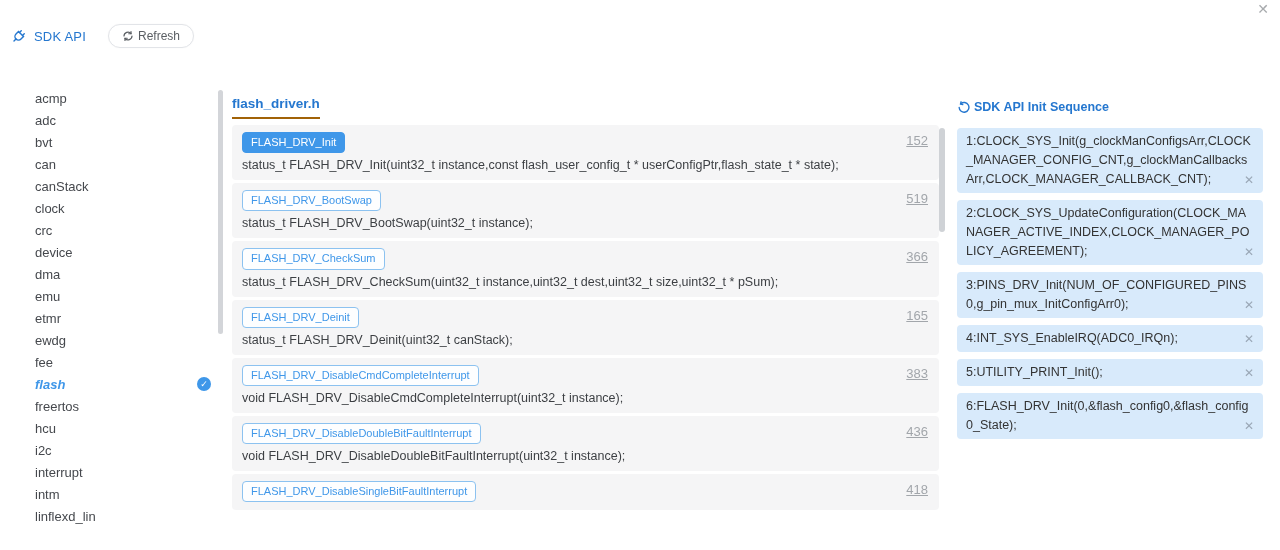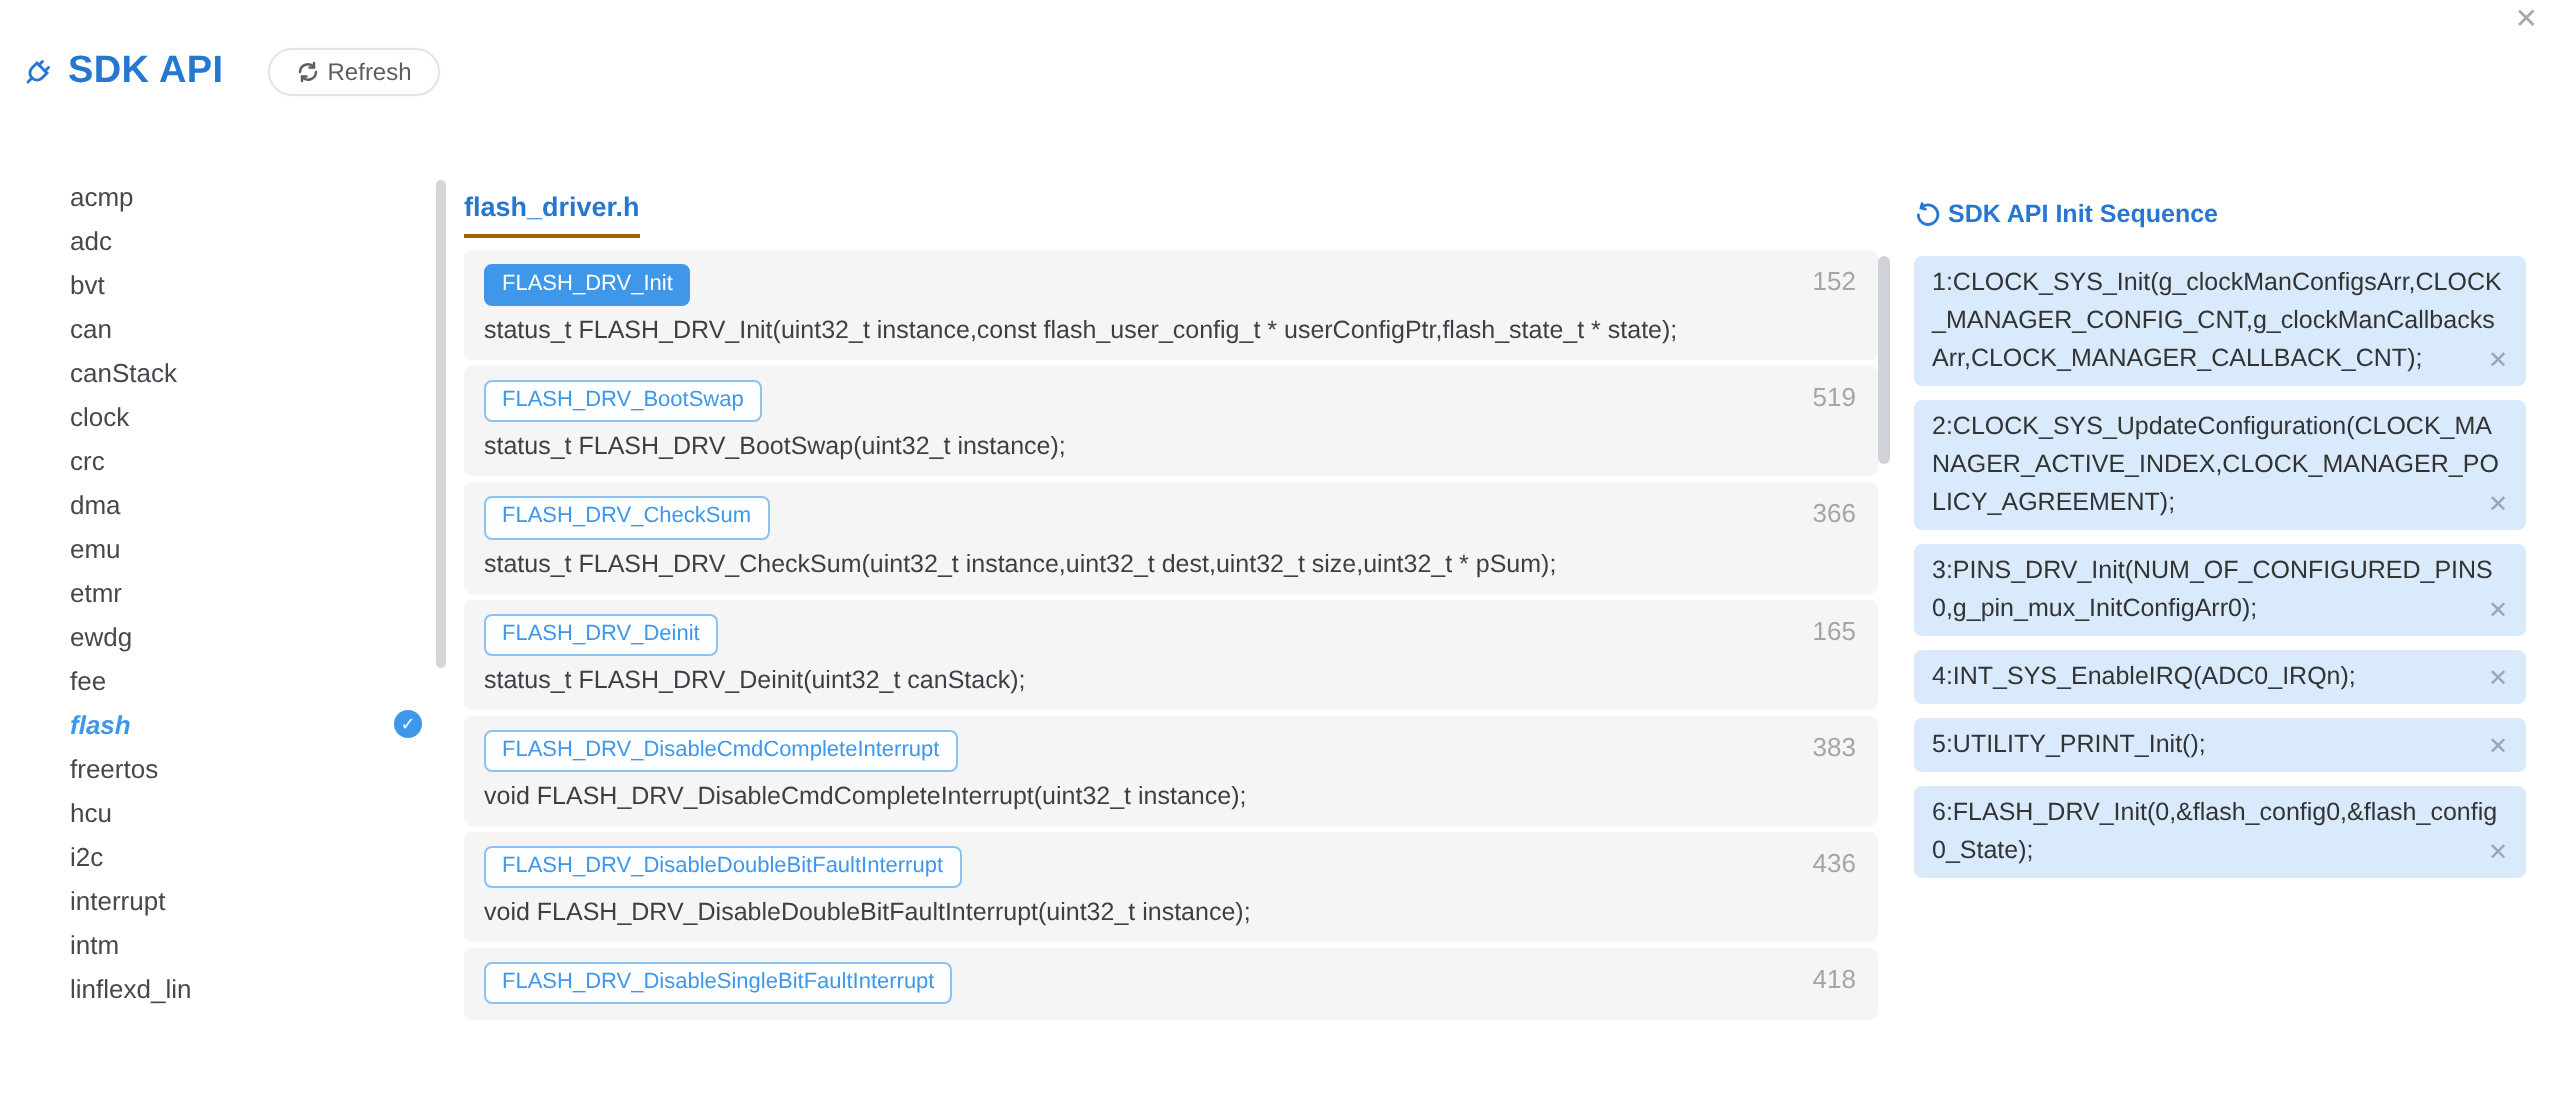--- a/index.html
+++ b/index.html
@@ -9,21 +9,21 @@
     -webkit-font-smoothing:antialiased;
   }
   .app{position:relative;width:1280px;height:550px;background:#fff;}
 
   
   .window-close{position:absolute;top:2px;right:11px;color:#a7aaad;font-size:14px;cursor:pointer;line-height:1;}
 
   
   .header{position:absolute;top:24px;left:10px;display:flex;align-items:center;}
   .api-icon{display:inline-flex;margin-right:7px;}
-  .app-title{color:var(--accent,#2577cf);font-size:19px;font-weight:bold;letter-spacing:.2px;}
+  .app-title{color:var(--accent,#2577cf);font-size:13px;font-weight:normal;letter-spacing:.2px;}
   .refresh-btn{
     margin-left:22px;display:inline-flex;align-items:center;gap:4px;
     border:1px solid #e2e4e8;border-radius:999px;padding:4px 13px;
     font-size:12px;color:#5a5e63;background:#fff;cursor:pointer;box-shadow:0 0 2px rgba(0,0,0,.03);
   }
 
   
   .sidebar{position:absolute;left:35px;top:91px;width:176px;}
   .sidebar-item{
     display:flex;align-items:flex-start;justify-content:space-between;
@@ -48,21 +48,21 @@
   }
   .fn-list{margin-top:6px;margin-left:5px;display:flex;flex-direction:column;gap:3px;}
   .fn-row{position:relative;background:var(--row_bg,#f5f5f6);border-radius:4px;padding:7px 10px 8px;}
   .fn-tag{
     display:inline-block;font-size:11px;color:var(--tag,#3f97e9);
     border:1px solid #8cc2f0;background:#fdfeff;border-radius:4px;
     padding:3px 8px;line-height:1.2;cursor:pointer;
   }
   .fn-row.selected .fn-tag{background:var(--tag,#3f97e9);border-color:var(--tag,#3f97e9);color:#fff;}
   .fn-sig{margin-top:5px;font-size:12.5px;color:#3c3f43;white-space:nowrap;overflow:hidden;}
-  .fn-line{position:absolute;top:8px;right:11px;color:#a2a6ab;font-size:13px;}
+  .fn-line{position:absolute;top:8px;right:11px;color:#a2a6ab;font-size:13px;text-decoration:underline;}
   .content-scrollbar{
     position:absolute;left:939px;top:128px;width:6px;height:104px;
     background:#cfd2d6;border-radius:3px;cursor:pointer;
   }
 
   
   .init-panel{position:absolute;left:957px;top:100px;width:306px;}
   .init-header{display:flex;align-items:center;gap:4px;color:var(--accent,#2577cf);font-size:12.5px;font-weight:bold;}
   .init-list{margin-top:14px;display:flex;flex-direction:column;gap:7px;}
   .init-item{
@@ -132,20 +132,24 @@
       </div>
       <div class="sidebar-item">
         <span class="sidebar-label">clock</span>
 
       </div>
       <div class="sidebar-item">
         <span class="sidebar-label">crc</span>
 
       </div>
       <div class="sidebar-item">
+        <span class="sidebar-label">device</span>
+
+      </div>
+      <div class="sidebar-item">
         <span class="sidebar-label">dma</span>
 
       </div>
       <div class="sidebar-item">
         <span class="sidebar-label">emu</span>
 
       </div>
       <div class="sidebar-item">
         <span class="sidebar-label">etmr</span>
 

